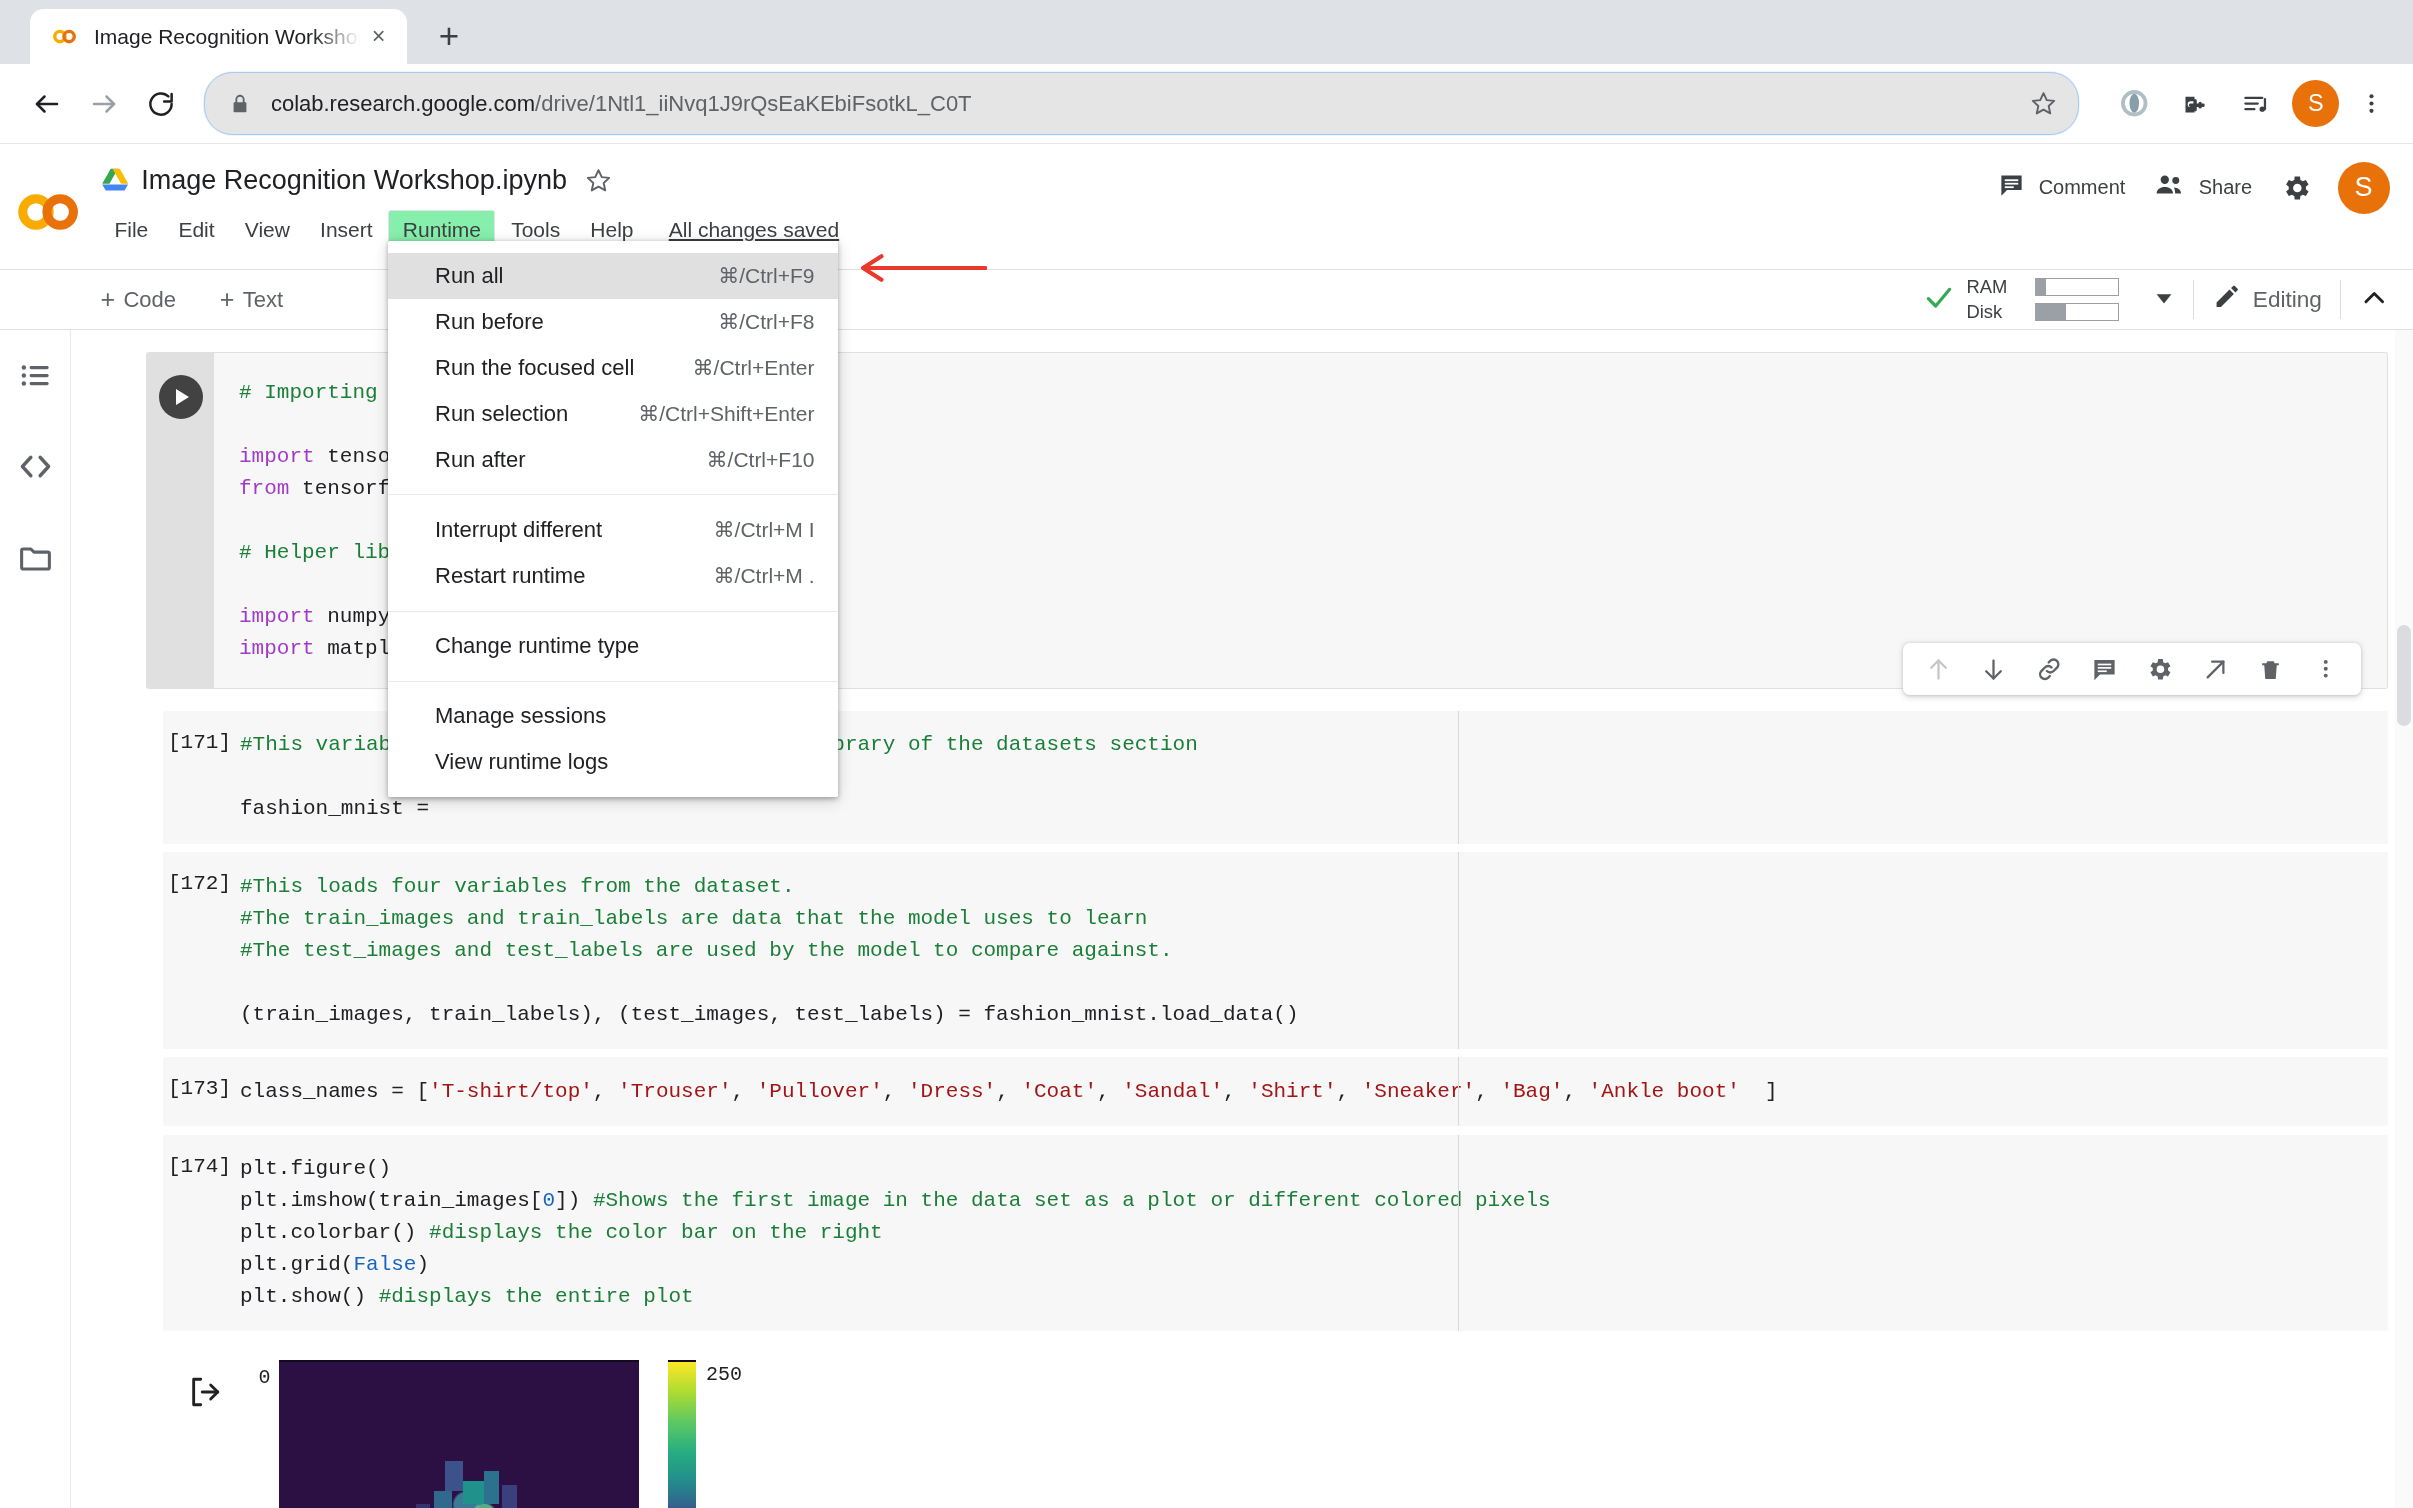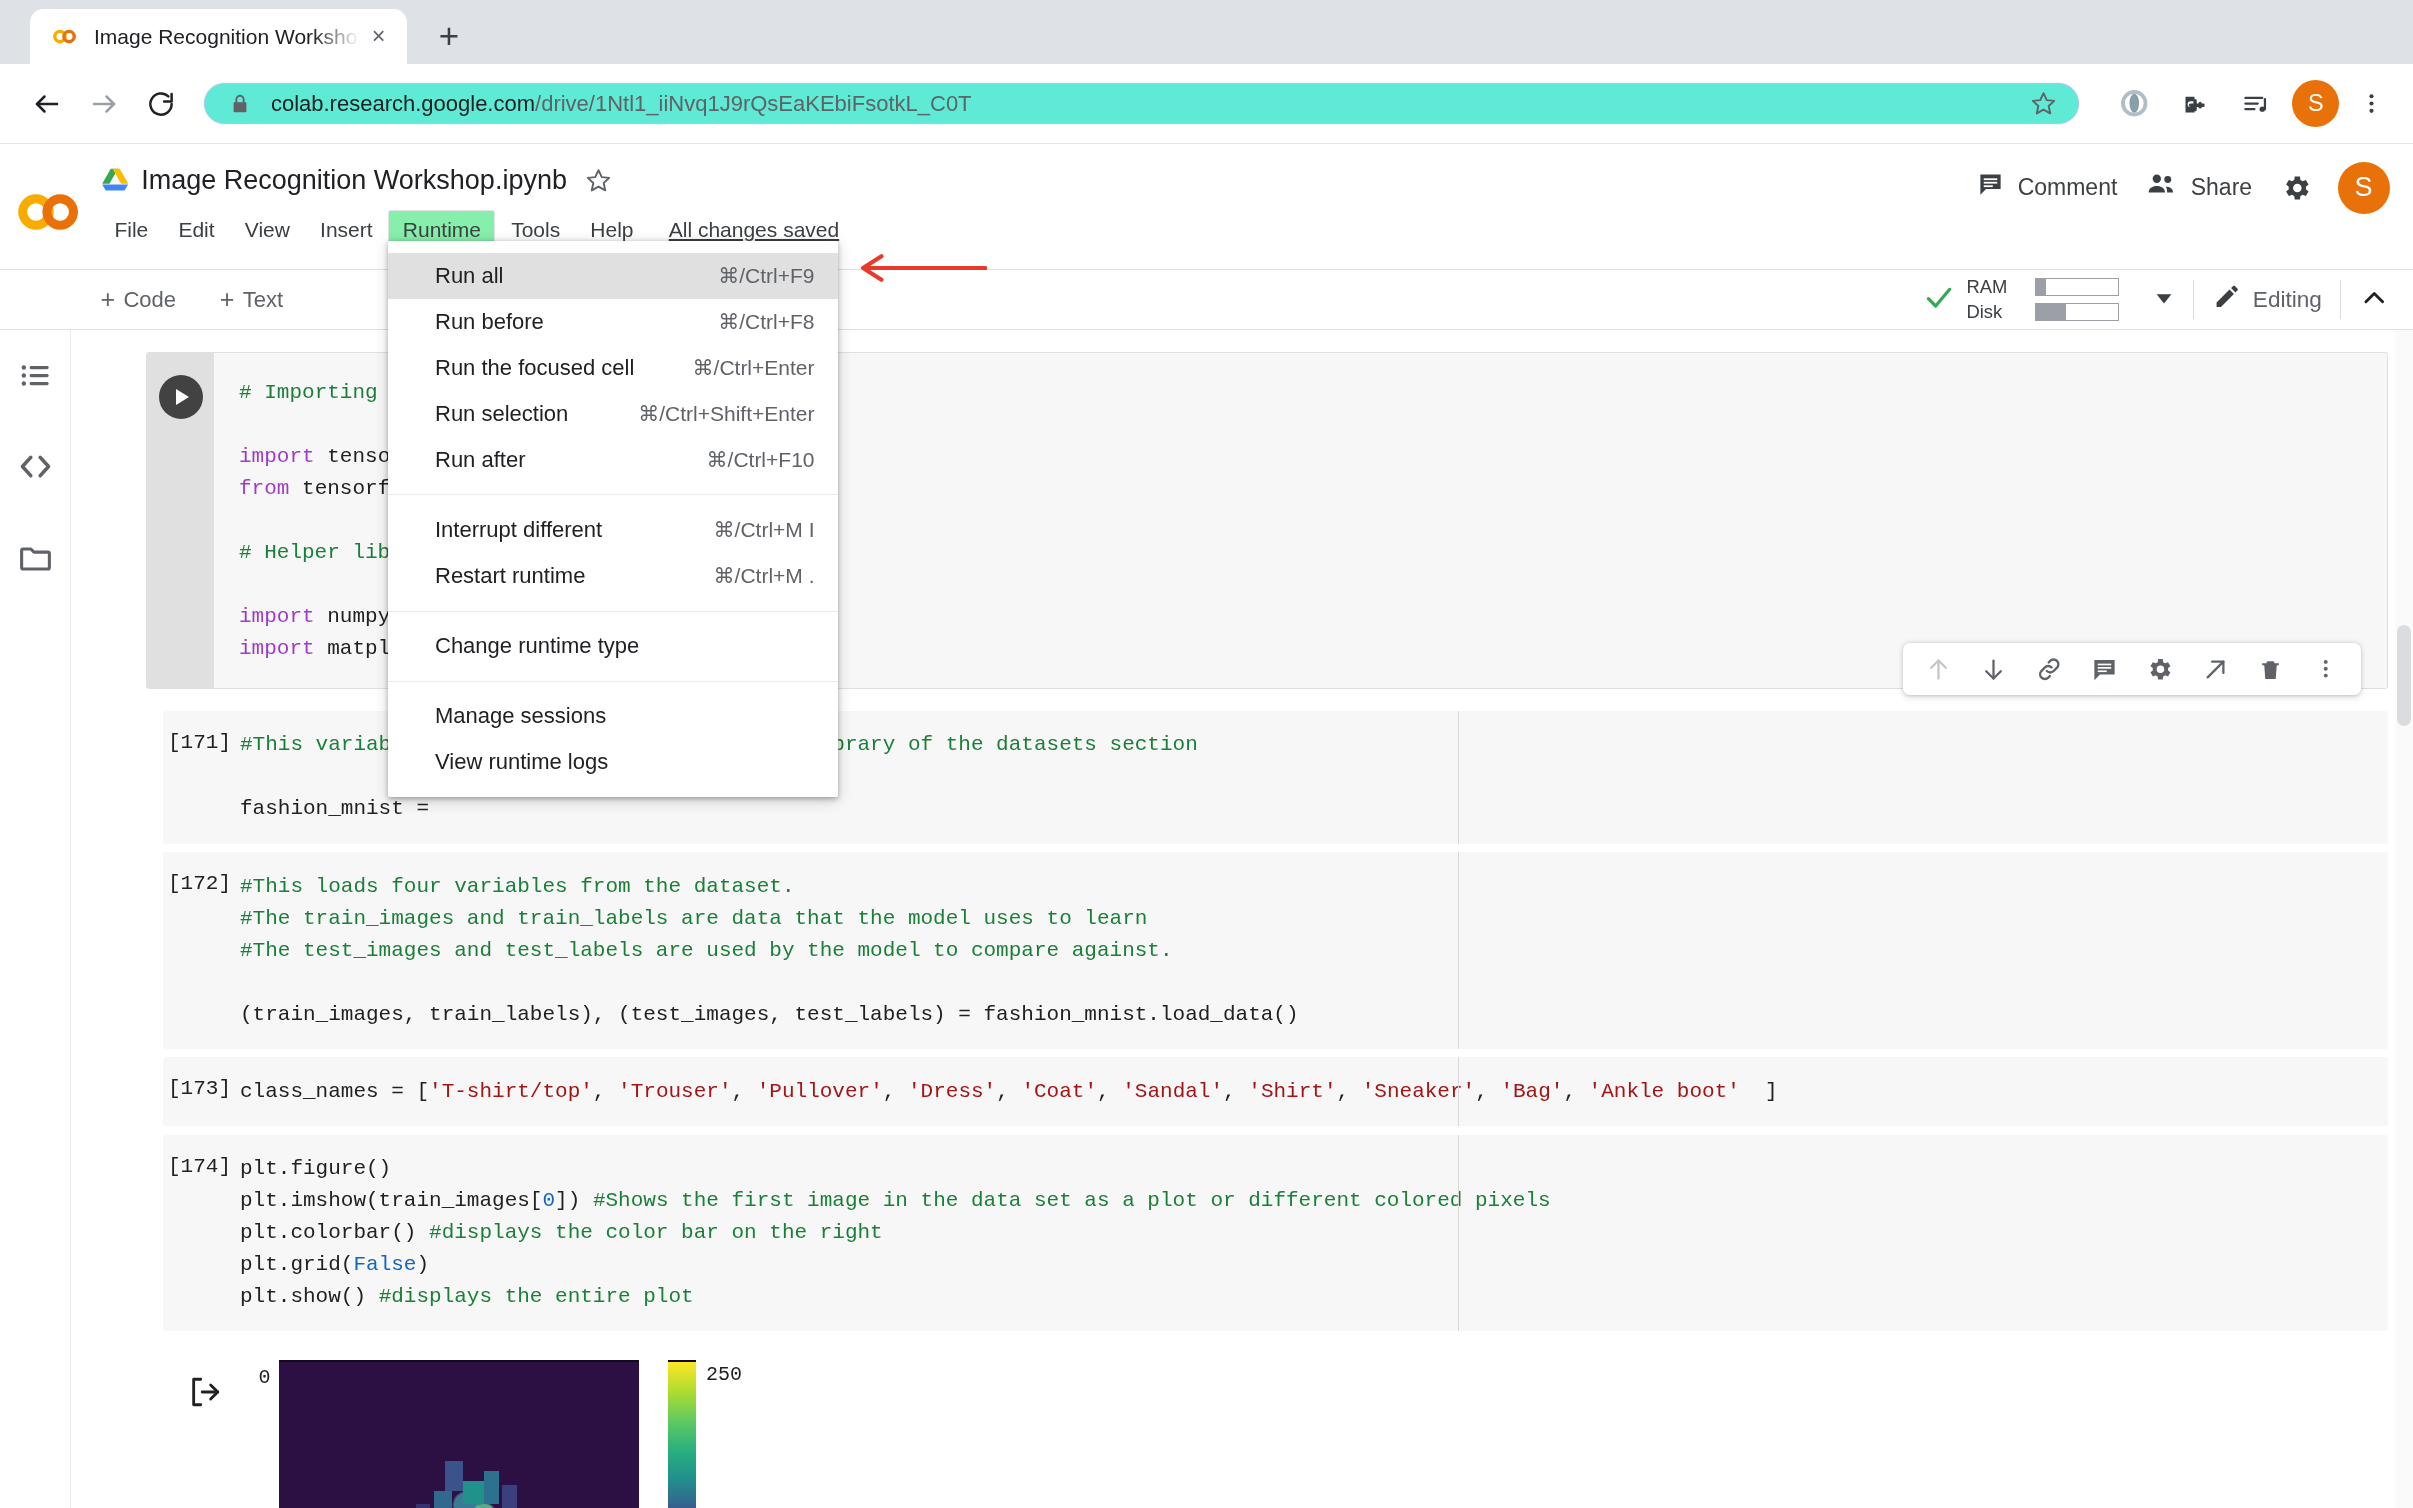--- a/index.html
+++ b/index.html
@@ -67,23 +67,23 @@
     border-bottom: 0.8px solid #e3e5e8;
   }
   .tb-btn {
     width: 57px; height: 57px;
     display: flex; align-items: center; justify-content: center;
     border-radius: 50%;
     flex: 0 0 auto;
   }
   .omnibox {
     flex: 1 1 auto;
-    height: 41px;
+    height: 63px;
     margin: 0 15px;
-    background: #5eead4;
+    background: #e5e5e5;
     border: 1.7px solid #a6c8f5;
     border-radius: 28.5px;
     display: flex;
     align-items: center;
     padding: 0 11.7px 0 23.5px;
     box-shadow: 0 0 0 0.8px rgba(26,115,232,.10);
   }
   .omnibox .lock { margin-right: 20px; display:flex; align-items:center;}
   .url { font-size: 22px; color: #5f6368; white-space: nowrap; overflow: hidden; flex: 1 1 auto; }
   .url b { color: #202124; font-weight: 400; }
@@ -136,21 +136,21 @@
     margin-left: 18.4px;
   }
   .header-right {
     display: flex; flex-direction: column; align-items: flex-end;
     padding: 15px 23.5px 0 0;
   }
   .hr-top { display: flex; align-items: center; gap: 0; }
   .hdr-btn {
     display: flex; align-items: center;
     padding: 8.4px 15px; border-radius: 6.7px;
-    font-size: 23px; color: #3c4043;
+    font-size: 20px; color: #3c4043;
     gap: 13.4px;
   }
   .hdr-avatar {
     width: 52px; height: 52px; border-radius: 50%;
     background: #e8710a; color: #fff;
     font-size: 27px;
     display:flex; align-items:center; justify-content:center;
     margin-left: 13.4px;
   }
 

